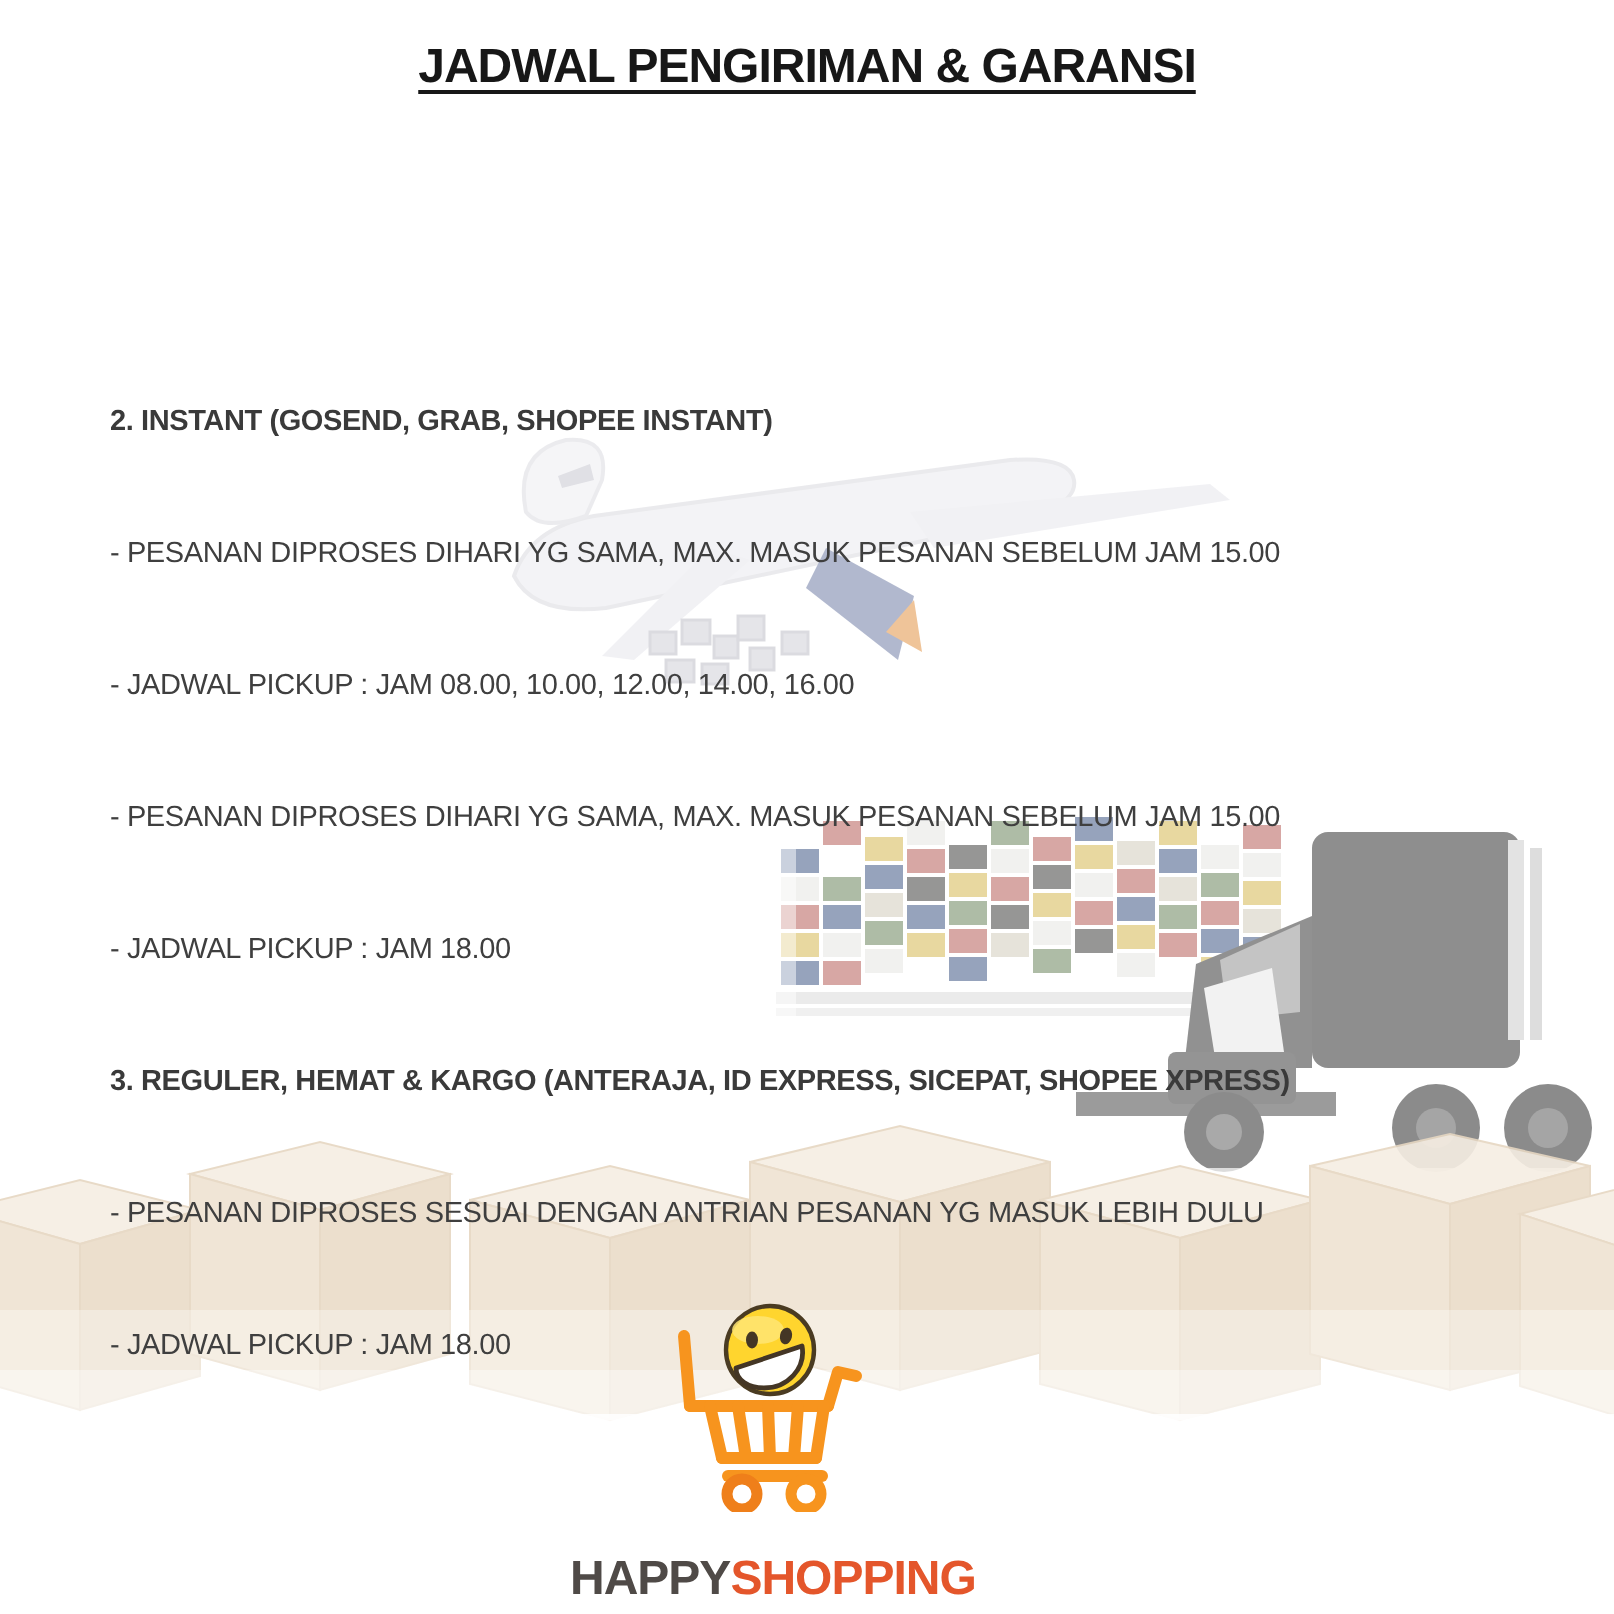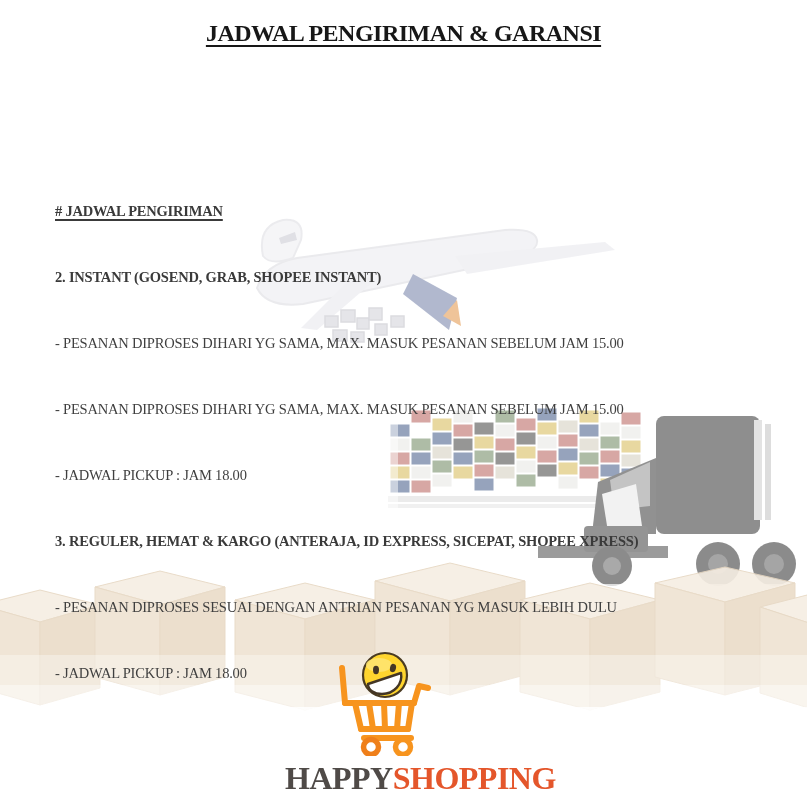--- a/index.html
+++ b/index.html
@@ -1,18 +1,18 @@
 <!DOCTYPE html>
 <html><head>
 <meta charset="utf-8">
 <style>
   html,body{margin:0;padding:0;background:#fff;}
   .page{
     position:relative;width:807px;height:807px;background:#ffffff;overflow:hidden;
-    font-family:Liberation Serif, serif;color:#3f3f3f;
+    font-family:Liberation Sans, sans-serif;color:#3f3f3f;
   }
   
   .wm{position:absolute;pointer-events:none;}
   .wm-plane{left:205px;top:178px;width:415px;height:215px;opacity:.5;}
   .wm-truck{left:388px;top:398px;width:419px;height:200px;opacity:.5;}
   .wm-boxes{left:0;top:545px;width:807px;height:195px;opacity:.9;}
   
   .title{
     position:absolute;top:20px;left:0;width:100%;text-align:center;
     font-size:24px;font-weight:bold;color:#171717;letter-spacing:-0.5px;
@@ -23,21 +23,21 @@
     position:absolute;left:55px;top:90px;width:745px;
     font-size:14.5px;line-height:22px;letter-spacing:-0.2px;white-space:pre-wrap;
   }
   .block{margin:0 0 20px 0;}
   .line{min-height:22px;}
   .bb{font-weight:bold;color:#3a3a3a;}
   .heading .bb{text-decoration:underline;text-decoration-thickness:1.5px;text-underline-offset:3px;}
   
   .logo{position:absolute;left:285px;top:646px;width:200px;text-align:center;}
   .logo svg{display:block;margin:0 auto;}
-  .logo-text{font-size:32px;font-weight:bold;letter-spacing:-0.5px;margin-top:4px;white-space:nowrap;}
+  .logo-text{font-size:24px;font-weight:bold;letter-spacing:-0.5px;margin-top:20px;white-space:nowrap;}
   .logo-happy{color:#4F4A47;}
   .logo-shopping{color:#E4562B;}
 </style>
 </head>
 <body>
 
 <div class="page">
 
   <svg class="wm wm-plane" viewBox="0 0 415 215" aria-hidden="true">
     <path d="M52,110 Q60,86 92,80 L300,52 Q330,50 332,62 Q334,74 306,82 L98,126 Q62,130 52,110 Z" fill="#e9e9ee" stroke="#d6d6dc" stroke-width="2"></path>
@@ -191,23 +191,23 @@
     <rect x="0" y="110" width="807" height="30" fill="#ffffff" opacity="0.35"></rect>
     <rect x="0" y="140" width="807" height="25" fill="#ffffff" opacity="0.6"></rect>
     <rect x="0" y="162" width="807" height="33" fill="#ffffff" opacity="0.85"></rect>
   </svg>
 
   <div class="title">JADWAL PENGIRIMAN &amp; GARANSI</div>
 
   <div class="content">
 
     <div class="block">
-      <div class="line heading"><span class="bb"># JADWAL PENGIRIMAN</span></div>
       <div class="line"><span class="bb">2. INSTANT (GOSEND, GRAB, SHOPEE INSTANT)</span><span></span></div>
       <div class="line"><span class="bb"></span><span>- PESANAN DIPROSES DIHARI YG SAMA, MAX. MASUK PESANAN SEBELUM JAM 15.00</span></div>
+      <div class="line"><span class="bb"></span><span>- JADWAL PICKUP : JAM 08.00, 10.00, 12.00, 14.00, 16.00</span></div>
       <div class="line"><span class="bb"></span><span>- PESANAN DIPROSES DIHARI YG SAMA, MAX. MASUK PESANAN SEBELUM JAM 15.00</span></div>
       <div class="line"><span class="bb"></span><span>- JADWAL PICKUP : JAM 18.00</span></div>
       <div class="line"><span class="bb">3. REGULER, HEMAT &amp; KARGO (ANTERAJA, ID EXPRESS, SICEPAT, SHOPEE XPRESS)</span><span></span></div>
       <div class="line"><span class="bb"></span><span>- PESANAN DIPROSES SESUAI DENGAN ANTRIAN PESANAN YG MASUK LEBIH DULU</span></div>
       <div class="line"><span class="bb"></span><span>- JADWAL PICKUP : JAM 18.00</span></div>
     </div>
 
     
 
     

